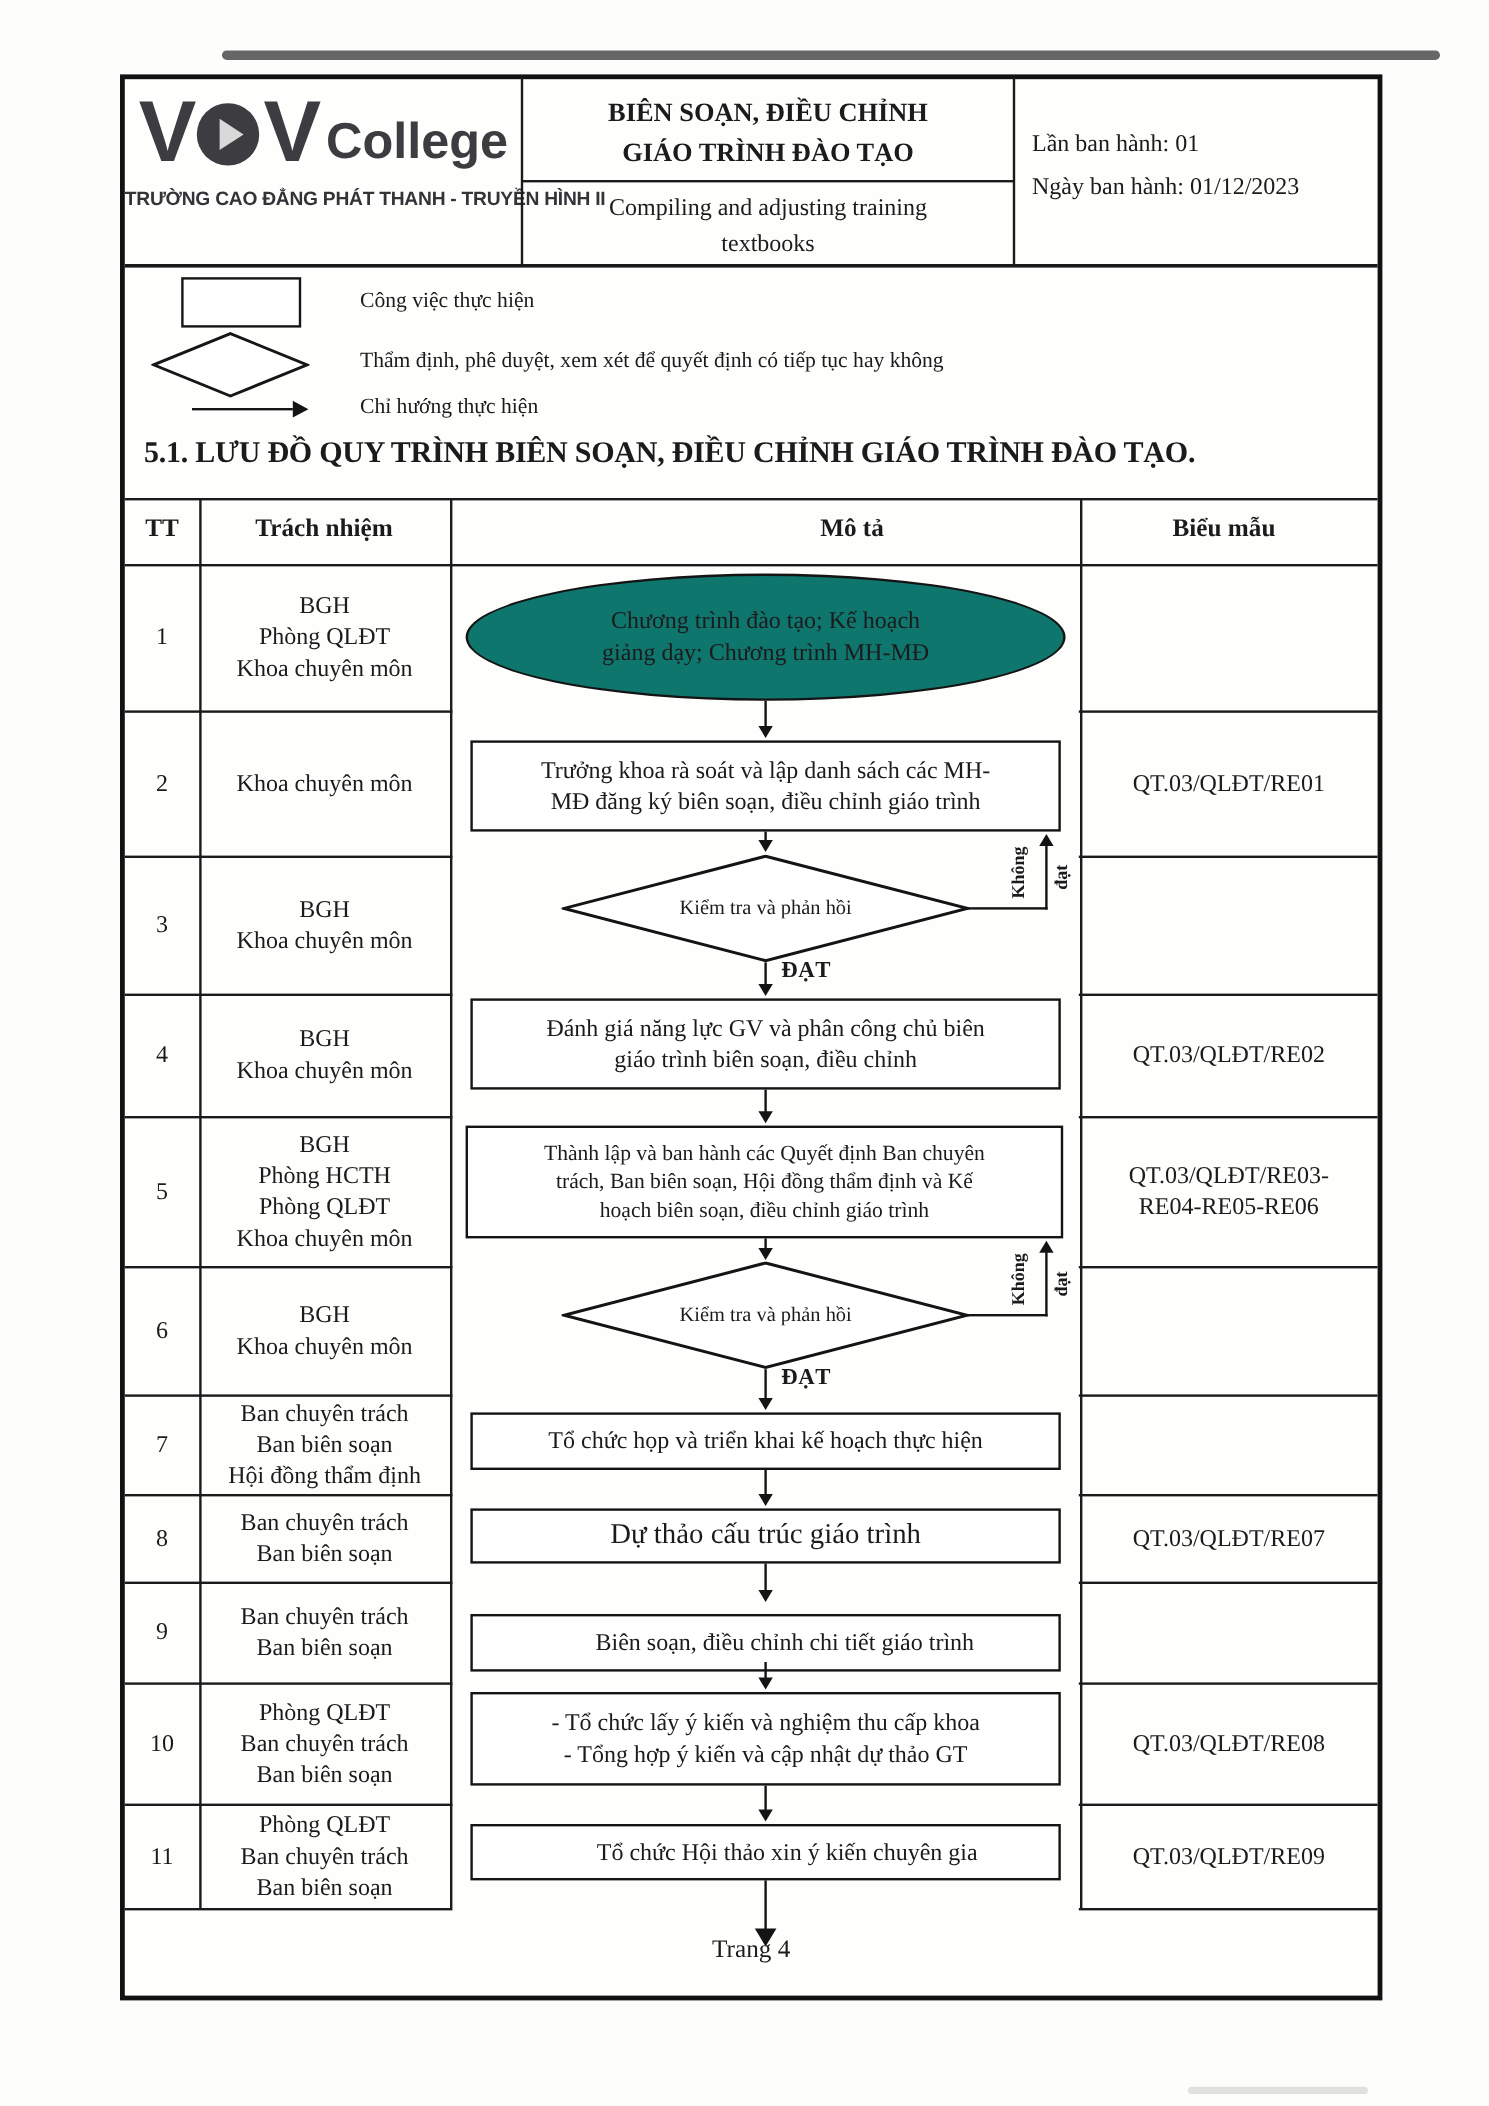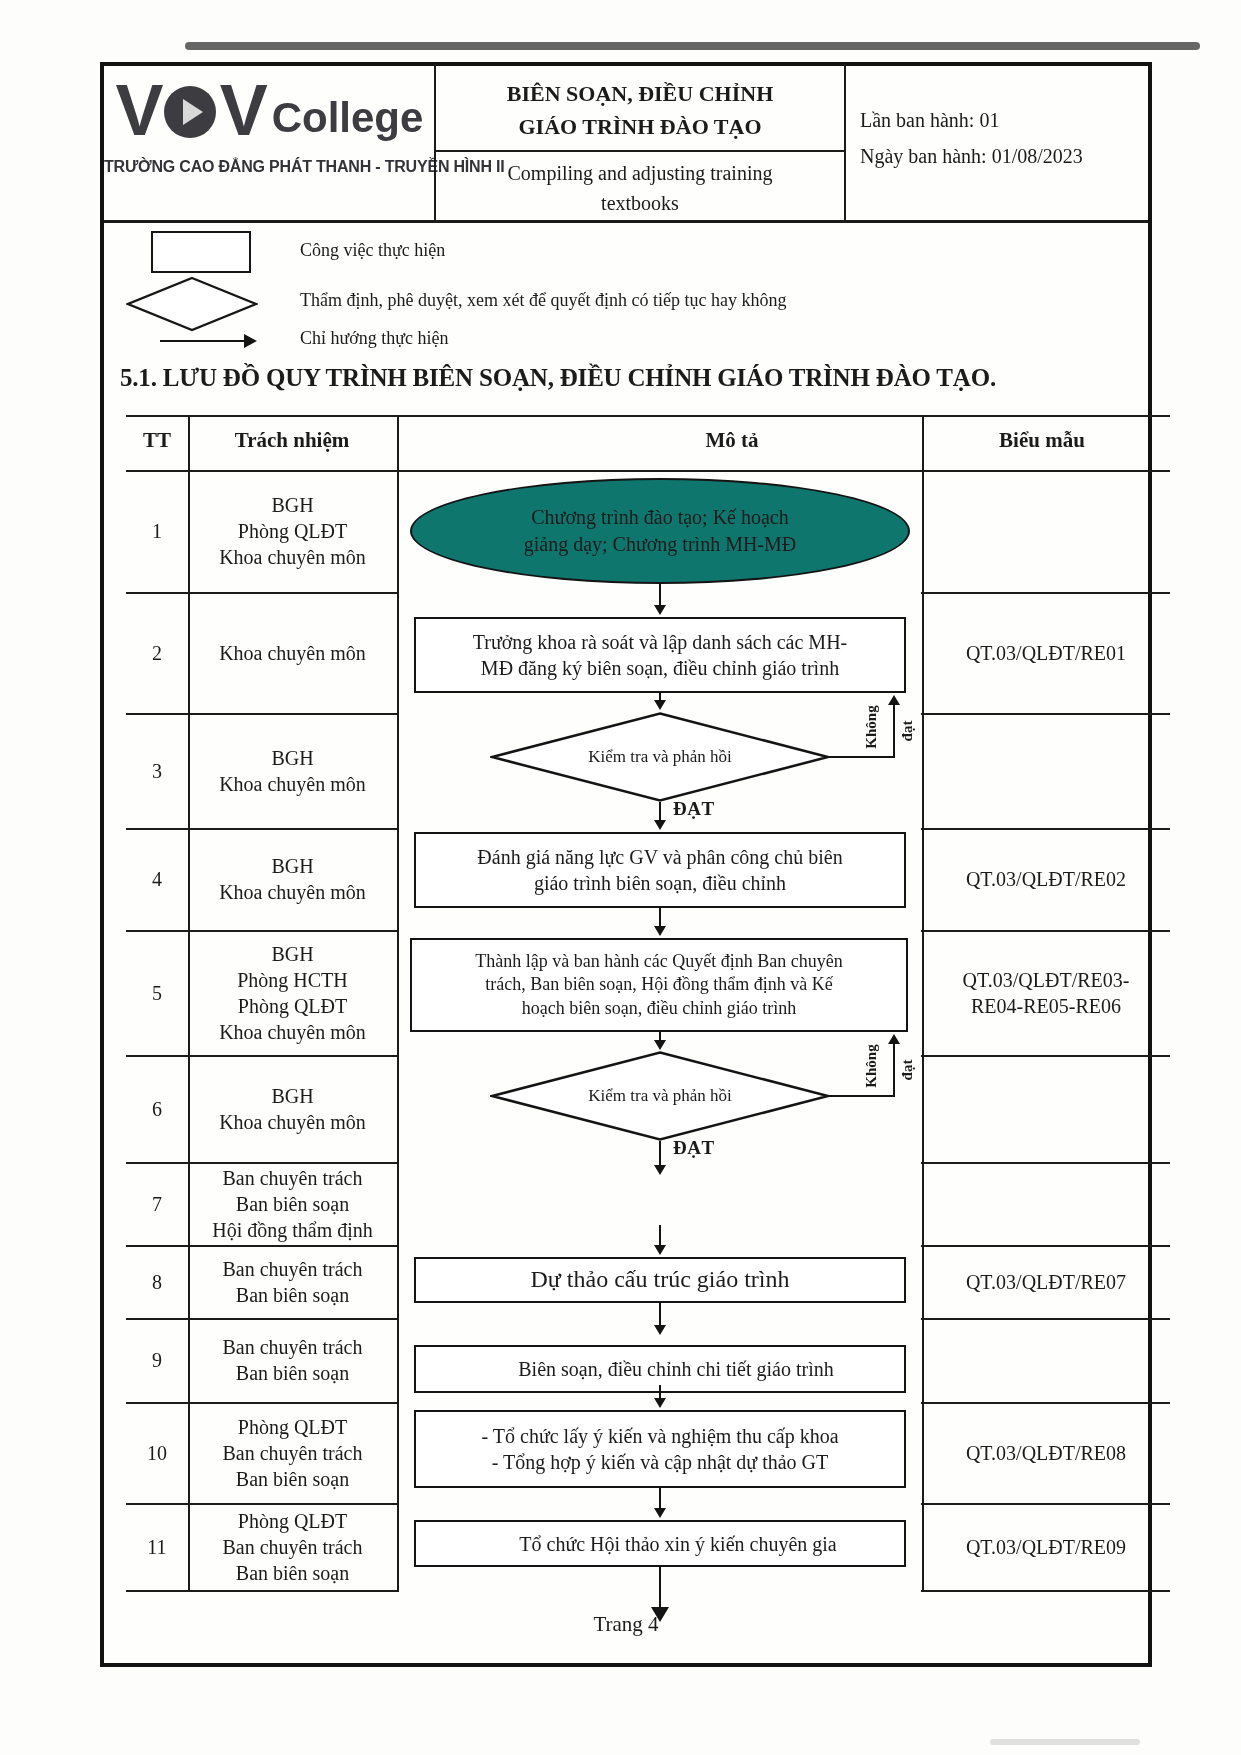--- a/index.html
+++ b/index.html
@@ -71,21 +71,21 @@
   <div class="doc-title">BIÊN SOẠN, ĐIỀU CHỈNH</div>
   <div class="doc-title">GIÁO TRÌNH ĐÀO TẠO</div>
 </div>
 <div class="abs" style="left:435px;top:156px;width:410px;height:64px;display:flex;flex-direction:column;justify-content:center;">
   <div class="doc-subtitle">Compiling and adjusting training</div>
   <div class="doc-subtitle">textbooks</div>
 </div>
 
 <div class="abs" style="left:860px;top:102px;width:288px;">
   <div class="issue-line">Lần ban hành: 01</div>
-  <div class="issue-line">Ngày ban hành: 01/08/2023</div>
+  <div class="issue-line">Ngày ban hành: 01/12/2023</div>
 </div>
 
 <div class="abs vline" style="left:434px;top:64px;width:2.4px;height:158px;"></div>
 <div class="abs vline" style="left:844px;top:64px;width:2.4px;height:158px;"></div>
 <div class="abs hline" style="left:435px;top:150px;width:410px;height:2.4px;"></div>
 <div class="abs hline" style="left:104px;top:220px;width:1044px;height:2.6px;"></div>
 
 <div class="abs legend-rect" style="left:151px;top:231px;"></div>
 <div class="abs legend-label" style="left:300px;top:240px;">Công việc thực hiện</div>
 
@@ -95,21 +95,21 @@
 <div class="abs legend-label" style="left:300px;top:290px;">Thẩm định, phê duyệt, xem xét để quyết định có tiếp tục hay không</div>
 
 <div class="abs" style="left:160px;top:334px;display:flex;align-items:center;">
   <div class="legend-arrowline"></div>
     <div class="tri-right"></div>
 </div>
 <div class="abs legend-label" style="left:300px;top:328px;">Chỉ hướng thực hiện</div>
 
 <div class="abs section-title" style="left:120px;top:364px;">5.1. LƯU ĐỒ QUY TRÌNH BIÊN SOẠN, ĐIỀU CHỈNH GIÁO TRÌNH ĐÀO TẠO.</div>
 
-<div id="table-layer" class="abs" style="left:0;top:0;width:1165px;height:1755px;margin-left:22px;">
+<div id="table-layer" class="abs" style="left:0;top:0;width:1165px;height:1755px;">
     <div class="hline" style="left: 104px; top: 415px; width: 1044px; height: 2.4px; position: absolute;"></div>
     <div class="hline" style="left: 104px; top: 470px; width: 1044px; height: 2.4px; position: absolute;"></div>
     <div class="hline" style="left: 104px; top: 592px; width: 273px; height: 2.4px; position: absolute;"></div>
     <div class="hline" style="left: 899px; top: 592px; width: 249px; height: 2.4px; position: absolute;"></div>
     <div class="hline" style="left: 104px; top: 713px; width: 273px; height: 2.4px; position: absolute;"></div>
     <div class="hline" style="left: 899px; top: 713px; width: 249px; height: 2.4px; position: absolute;"></div>
     <div class="hline" style="left: 104px; top: 828px; width: 273px; height: 2.4px; position: absolute;"></div>
     <div class="hline" style="left: 899px; top: 828px; width: 249px; height: 2.4px; position: absolute;"></div>
     <div class="hline" style="left: 104px; top: 930px; width: 273px; height: 2.4px; position: absolute;"></div>
     <div class="hline" style="left: 899px; top: 930px; width: 249px; height: 2.4px; position: absolute;"></div>
@@ -234,20 +234,23 @@
       <div>giáo trình biên soạn, điều chỉnh</div>
     </div>
     <div class="fc-rect" style="left: 388px; top: 938px; width: 498px; height: 94px; font-size: 18px; position: absolute;">
       <div>Thành lập và ban hành các Quyết định Ban chuyên</div>
       <div>trách, Ban biên soạn, Hội đồng thẩm định và Kế</div>
       <div>hoạch biên soạn, điều chỉnh giáo trình</div>
     </div>
     <div style="left: 468px; top: 1051px; width: 340px; height: 90px; position: absolute;"><svg width="340" height="90">
         <polygon points="170,1.5 338,45 170,88.5 2,45" fill="#ffffff" stroke="#141414" stroke-width="2.5"></polygon>
       </svg><div class="fc-diamond-text" style="font-size: 17px;">Kiểm tra và phản hồi</div></div>
+    <div class="fc-rect" style="left: 392px; top: 1177px; width: 492px; height: 48px; font-size: 20px; position: absolute;">
+      <div>Tổ chức họp và triển khai kế hoạch thực hiện</div>
+    </div>
     <div class="fc-rect" style="left: 392px; top: 1257px; width: 492px; height: 46px; font-size: 24px; position: absolute;">
       <div>Dự thảo cấu trúc giáo trình</div>
     </div>
     <div class="fc-rect" style="left: 392px; top: 1345px; width: 492px; height: 48px; font-size: 20px; position: absolute; padding-left: 32px;">
       <div>Biên soạn, điều chỉnh chi tiết giáo trình</div>
     </div>
     <div class="fc-rect" style="left: 392px; top: 1410px; width: 492px; height: 78px; font-size: 20px; position: absolute;">
       <div>- Tổ chức lấy ý kiến và nghiệm thu cấp khoa</div>
       <div>- Tổng hợp ý kiến và cập nhật dự thảo GT</div>
     </div>

